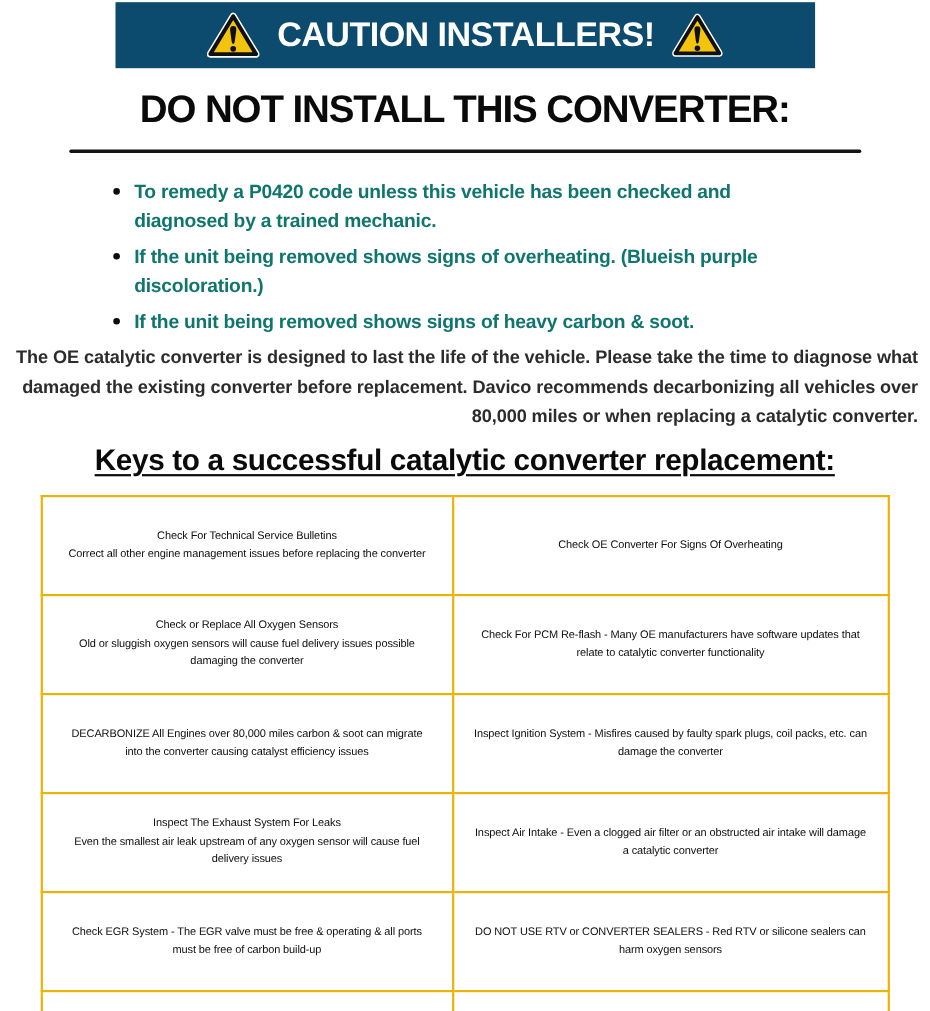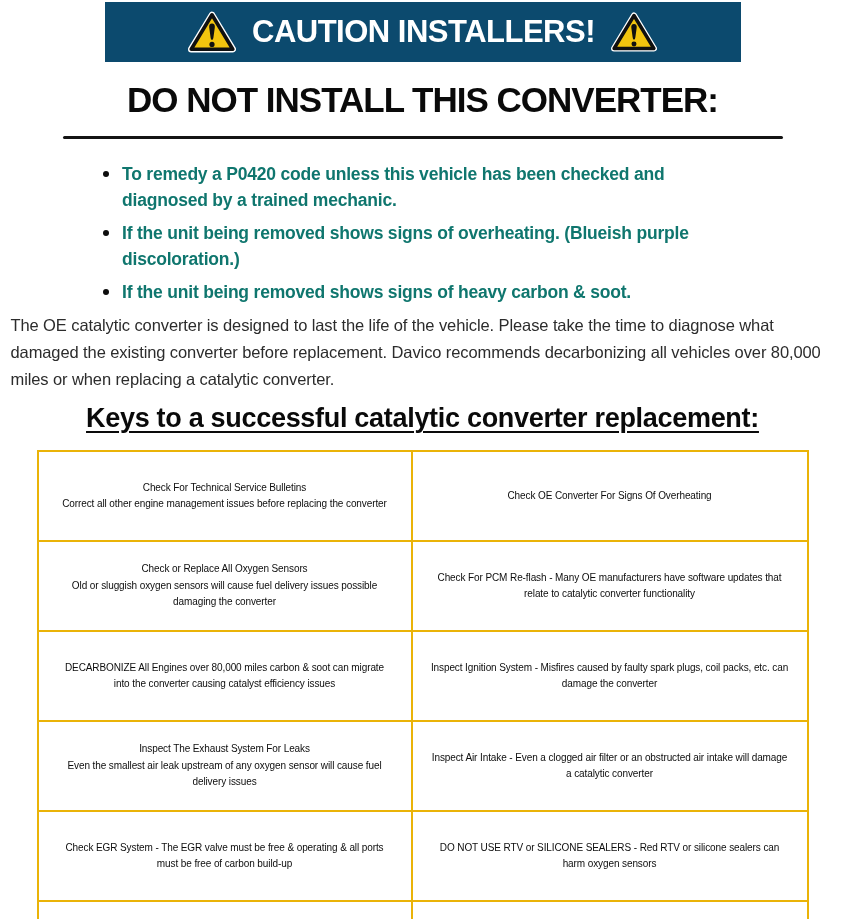--- a/index.html
+++ b/index.html
@@ -76,23 +76,23 @@
     width: 6px;
     height: 6px;
     border-radius: 50%;
     background: #0d0d0d;
   }
 
   
   p.advisory {
     width: 824px;
     margin: 3px auto 0 auto;
-    text-align: left;
+    text-align: right;
     font-size: 16.5px;
-    font-weight: 400;
+    font-weight: 700;
     line-height: 27px;
     color: #2c2c2c;
     letter-spacing: -0.1px;
   }
 
   
   h2.keys-heading {
     margin: 10px 0 0 0;
     text-align: center;
     font-size: 27px;
@@ -182,21 +182,21 @@
         <td class="col-left">DECARBONIZE All Engines over 80,000 miles carbon &amp; soot can migrate into the converter causing catalyst efficiency issues</td>
         <td class="col-right">Inspect Ignition System - Misfires caused by faulty spark plugs, coil packs, etc. can damage the converter</td>
       </tr>
       <tr>
         <td class="col-left">Inspect The Exhaust System For Leaks
 Even the smallest air leak upstream of any oxygen sensor will cause fuel delivery issues</td>
         <td class="col-right">Inspect Air Intake - Even a clogged air filter or an obstructed air intake will damage a catalytic converter</td>
       </tr>
       <tr>
         <td class="col-left">Check EGR System - The EGR valve must be free &amp; operating &amp; all ports must be free of carbon build-up</td>
-        <td class="col-right">DO NOT USE RTV or SILICONE SEALERS - Red RTV or silicone sealers can harm oxygen sensors</td>
+        <td class="col-right">DO NOT USE RTV or CONVERTER SEALERS - Red RTV or silicone sealers can harm oxygen sensors</td>
       </tr>
       <tr>
         <td class="col-left">Check or Test Fuel System - Fuel pressure should remain constant after engine is shut off.  Leaking fuel injectors can damage the converter.</td>
         <td class="col-right">Clear all codes,  Drive cycle test to reset all monitors, &amp; Complete the warranty card</td>
       </tr>
     </tbody>
   </table>
 
 </div>
 

